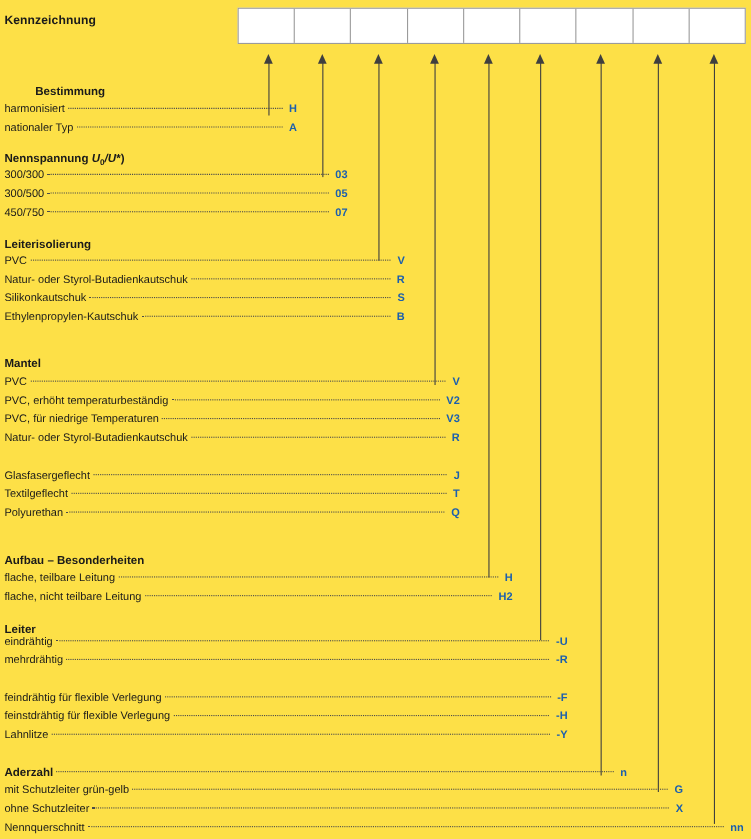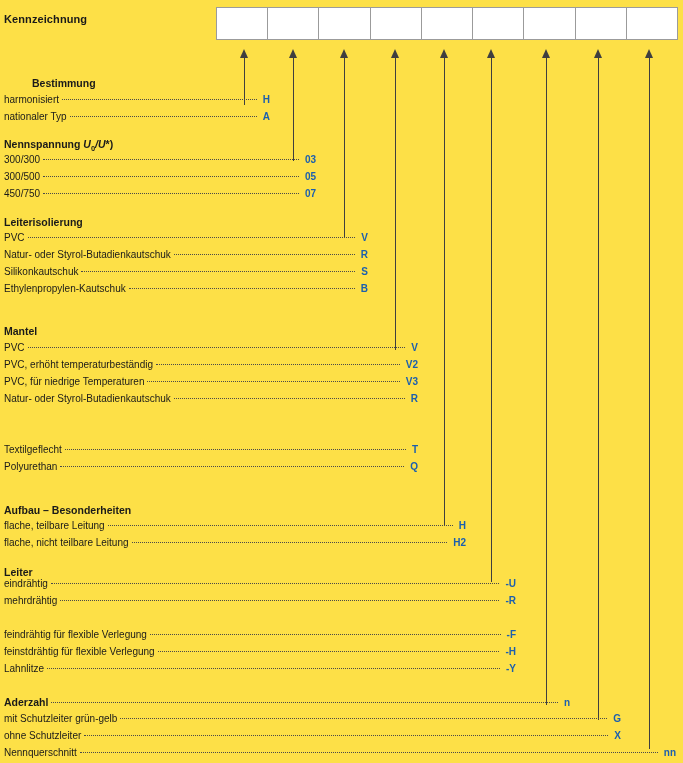--- a/index.html
+++ b/index.html
@@ -233,20 +233,25 @@
   <div class="row" style="top:376px; width:414px;">
     <span class="txt">PVC, für niedrige Temperaturen</span>
     <span class="leader"></span>
     <span class="code">V3</span>
   </div>
   <div class="row" style="top:393px; width:414px;">
     <span class="txt">Natur- oder Styrol-Butadienkautschuk</span>
     <span class="leader"></span>
     <span class="code">R</span>
   </div>
+  <div class="row" style="top:427px; width:414px;">
+    <span class="txt">Glasfasergeflecht</span>
+    <span class="leader"></span>
+    <span class="code">J</span>
+  </div>
   <div class="row" style="top:444px; width:414px;">
     <span class="txt">Textilgeflecht</span>
     <span class="leader"></span>
     <span class="code">T</span>
   </div>
   <div class="row" style="top:461px; width:414px;">
     <span class="txt">Polyurethan</span>
     <span class="leader"></span>
     <span class="code">Q</span>
   </div>

